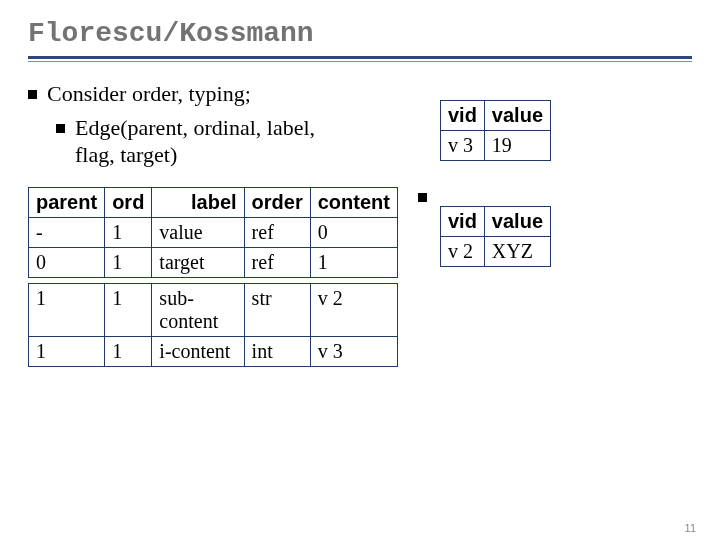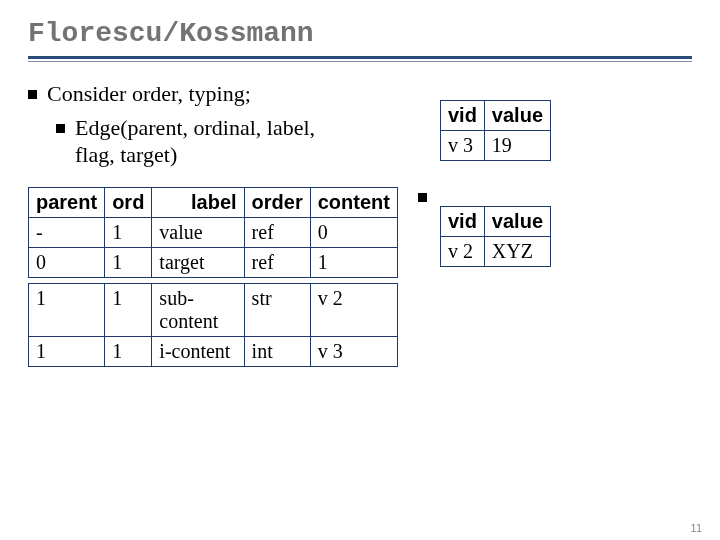--- a/index.html
+++ b/index.html
@@ -78,21 +78,21 @@
   }
   .spacer-row td {
     border: none;
     height: 6px;
     padding: 0;
   }
   .right table { margin-top: 2px; margin-left: 22px; }
   .right .bullet-item { margin-top: 8px; margin-bottom: 4px; }
   .page-num {
     position: absolute;
-    right: 18px;
+    right: 24px;
     bottom: 6px;
     font-size: 11px;
     font-family: Arial, sans-serif;
     color: #888;
   }
 </style>
 </head>
 <body>
 
 <div class="title">

